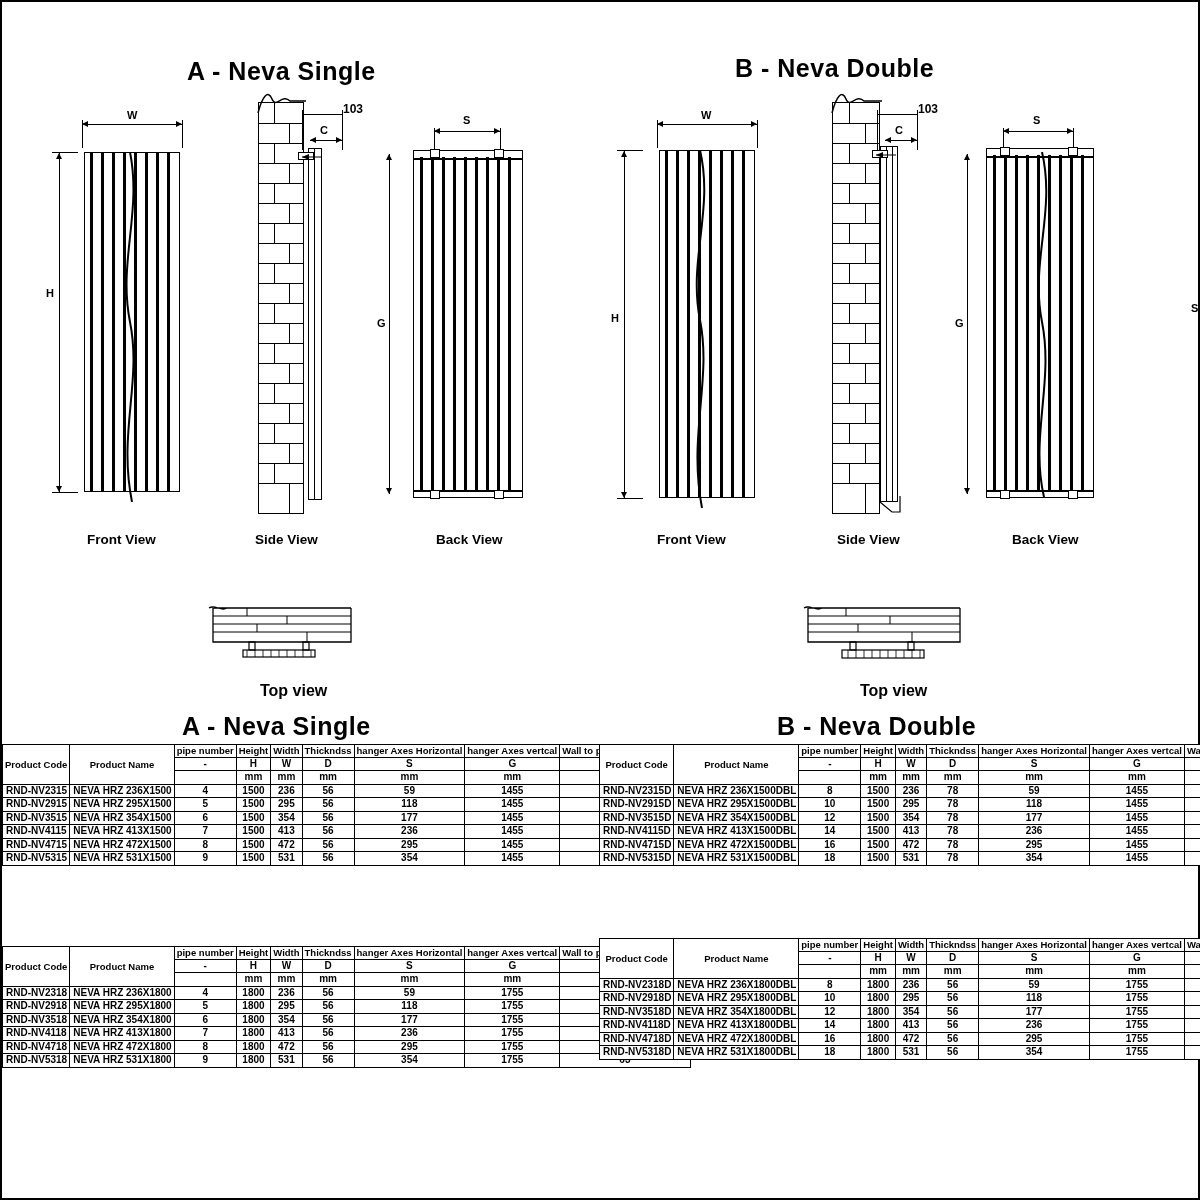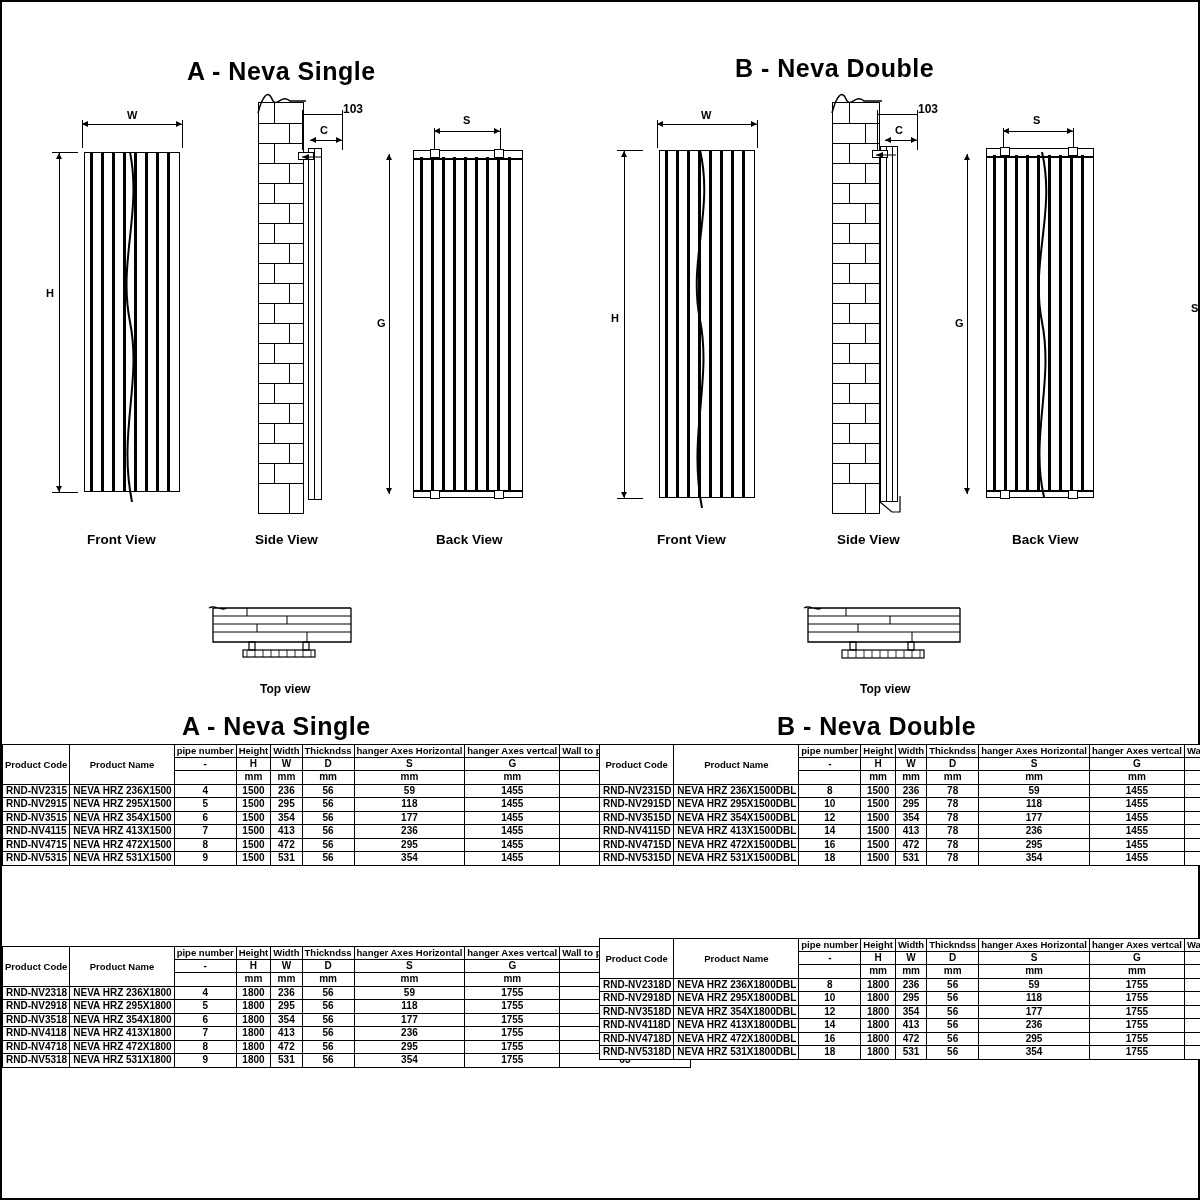--- a/index.html
+++ b/index.html
@@ -16,21 +16,21 @@
     white-space:nowrap;
   }
   #title-a{left:185px;top:55px;}
   #title-b{left:733px;top:52px;}
   #title-a2{left:180px;top:710px;}
   #title-b2{left:775px;top:710px;}
 
   .viewlabel{
     position:absolute;font-weight:bold;font-size:13.5px;white-space:nowrap;
   }
-  .toplabel{position:absolute;font-weight:bold;font-size:12px;white-space:nowrap;}
+  .toplabel{position:absolute;font-weight:bold;font-size:16px;white-space:nowrap;}
 
   .dimletter{position:absolute;font-weight:bold;font-size:11px;}
   .dimnum{position:absolute;font-weight:bold;font-size:12px;}
 
   
   .rad{position:absolute;border:1.5px solid #000;box-sizing:border-box;background:#fff;}
   .fin{position:absolute;background:#000;}
   .hline{position:absolute;background:#000;height:1px;}
   .vline{position:absolute;background:#000;width:1px;}
   .brick{position:absolute;overflow:hidden;}

